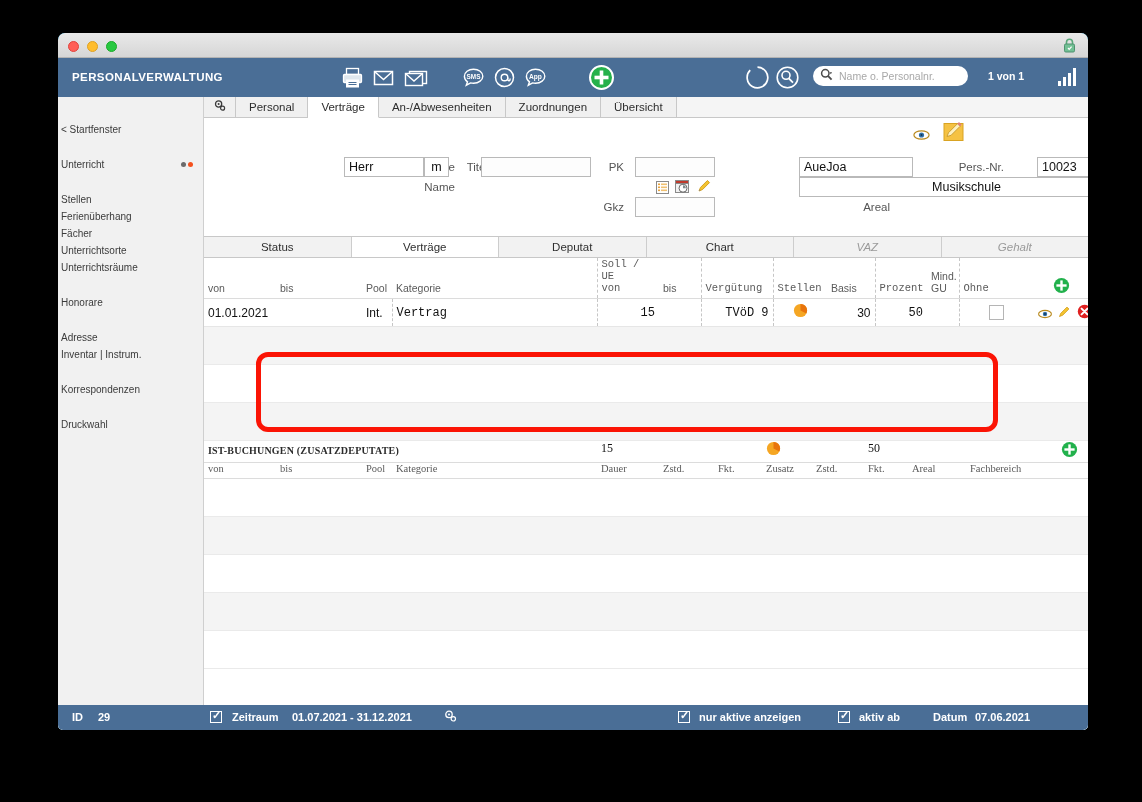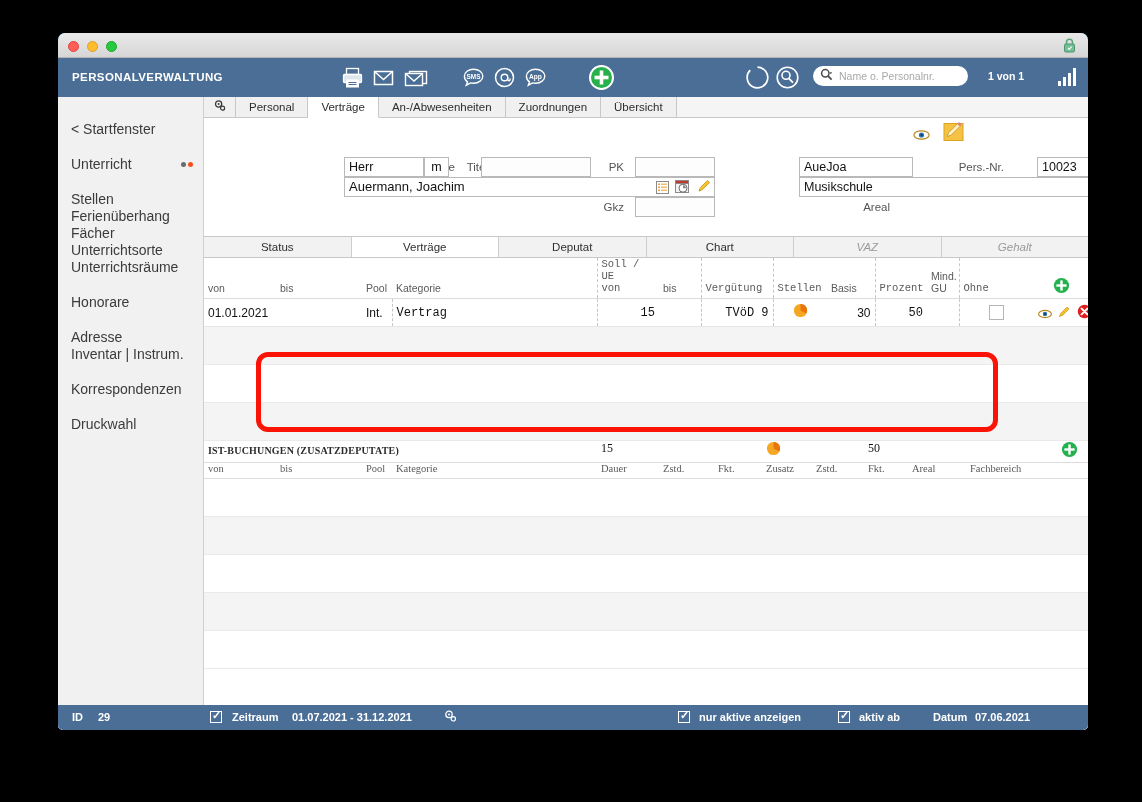--- a/index.html
+++ b/index.html
@@ -83,22 +83,22 @@
   
   #sidebar {
     position: absolute; left: 0; top: 0;
     width: 146px; height: 633px;
     background: #f1f1f1;
     border-right: 1px solid #cfcfcf;
     padding-top: 24px;
   }
   .side-item {
     position: relative;
-    font-size: 14px; color: #3b3b3b;
-    padding: 0 0 0 13px;
+    font-size: 10px; color: #3b3b3b;
+    padding: 0 0 0 3px;
     line-height: 17px;
     cursor: pointer;
     white-space: nowrap;
   }
   .side-gap-lg { height: 18px; }
   .dots { position: absolute; right: 10px; top: 6px; display: flex; gap: 2px; }
   .dots i { width: 5px; height: 5px; border-radius: 50%; display: block; }
   .dots i.grey   { background: #6b6b6b; }
   .dots i.orange { background: #f4511e; }
 
@@ -429,21 +429,20 @@
         <div class="fld" style="left:140px; top:39px; width:80px;">Herr</div>
         <div class="fld c-center" style="left:220px; top:39px; width:25px; text-align:center;">m</div>
 
         <div class="fld-label" style="left:250px; top:43px; width:34px;">Titel</div>
         <div class="fld empty" style="left:277px; top:39px; width:110px;"></div>
 
         <div class="fld-label" style="left:396px; top:43px; width:24px;">PK</div>
         <div class="fld empty" style="left:431px; top:39px; width:80px;"></div>
 
         <div class="fld-label" style="left:185px; top:63px; width:66px;">Name</div>
-        <div class="fld" style="left:140px; top:59px; width:371px; font-size:13px;">Auermann, Joachim</div>
 
         <span class="icon-btn" style="left:452px; top:62px;">
           <svg width="13" height="13" viewBox="0 0 13 13">
             <rect x="0.5" y="0.5" width="12" height="12" fill="#fff" stroke="#8a8a8a"></rect>
             <rect x="2" y="2.5" width="2" height="1.6" fill="#e8a33d"></rect>
               <rect x="5" y="2.5" width="6" height="1.6" fill="#f0c070"></rect>
             <rect x="2" y="5.5" width="2" height="1.6" fill="#e8a33d"></rect>
               <rect x="5" y="5.5" width="6" height="1.6" fill="#f0c070"></rect>
             <rect x="2" y="8.5" width="2" height="1.6" fill="#e8a33d"></rect>
               <rect x="5" y="8.5" width="6" height="1.6" fill="#f0c070"></rect>
@@ -482,21 +481,21 @@
           </svg>
         </span>
 
         <div class="fld-label" style="left:624px; top:43px; width:62px;">Kurzform</div>
         <div class="fld" style="left:595px; top:39px; width:114px;">AueJoa</div>
 
         <div class="fld-label" style="left:740px; top:43px; width:60px;">Pers.-Nr.</div>
         <div class="fld" style="left:833px; top:39px; width:97px;">10023</div>
 
         <div class="fld-label" style="left:616px; top:63px; width:70px;">Mandant</div>
-        <div class="fld" style="left:595px; top:59px; width:335px;">Musikschule</div>
+        <div class="fld" style="left:595px; top:59px; width:335px;text-align:center;">Musikschule</div>
 
         <div class="fld-label" style="left:634px; top:83px; width:52px;">Areal</div>
       </div>
 
       <div id="subtabs">
         <div class="subtab">Status</div>
         <div class="subtab active">Verträge</div>
         <div class="subtab">Deputat</div>
         <div class="subtab">Chart</div>
         <div class="subtab dim">VAZ</div>

